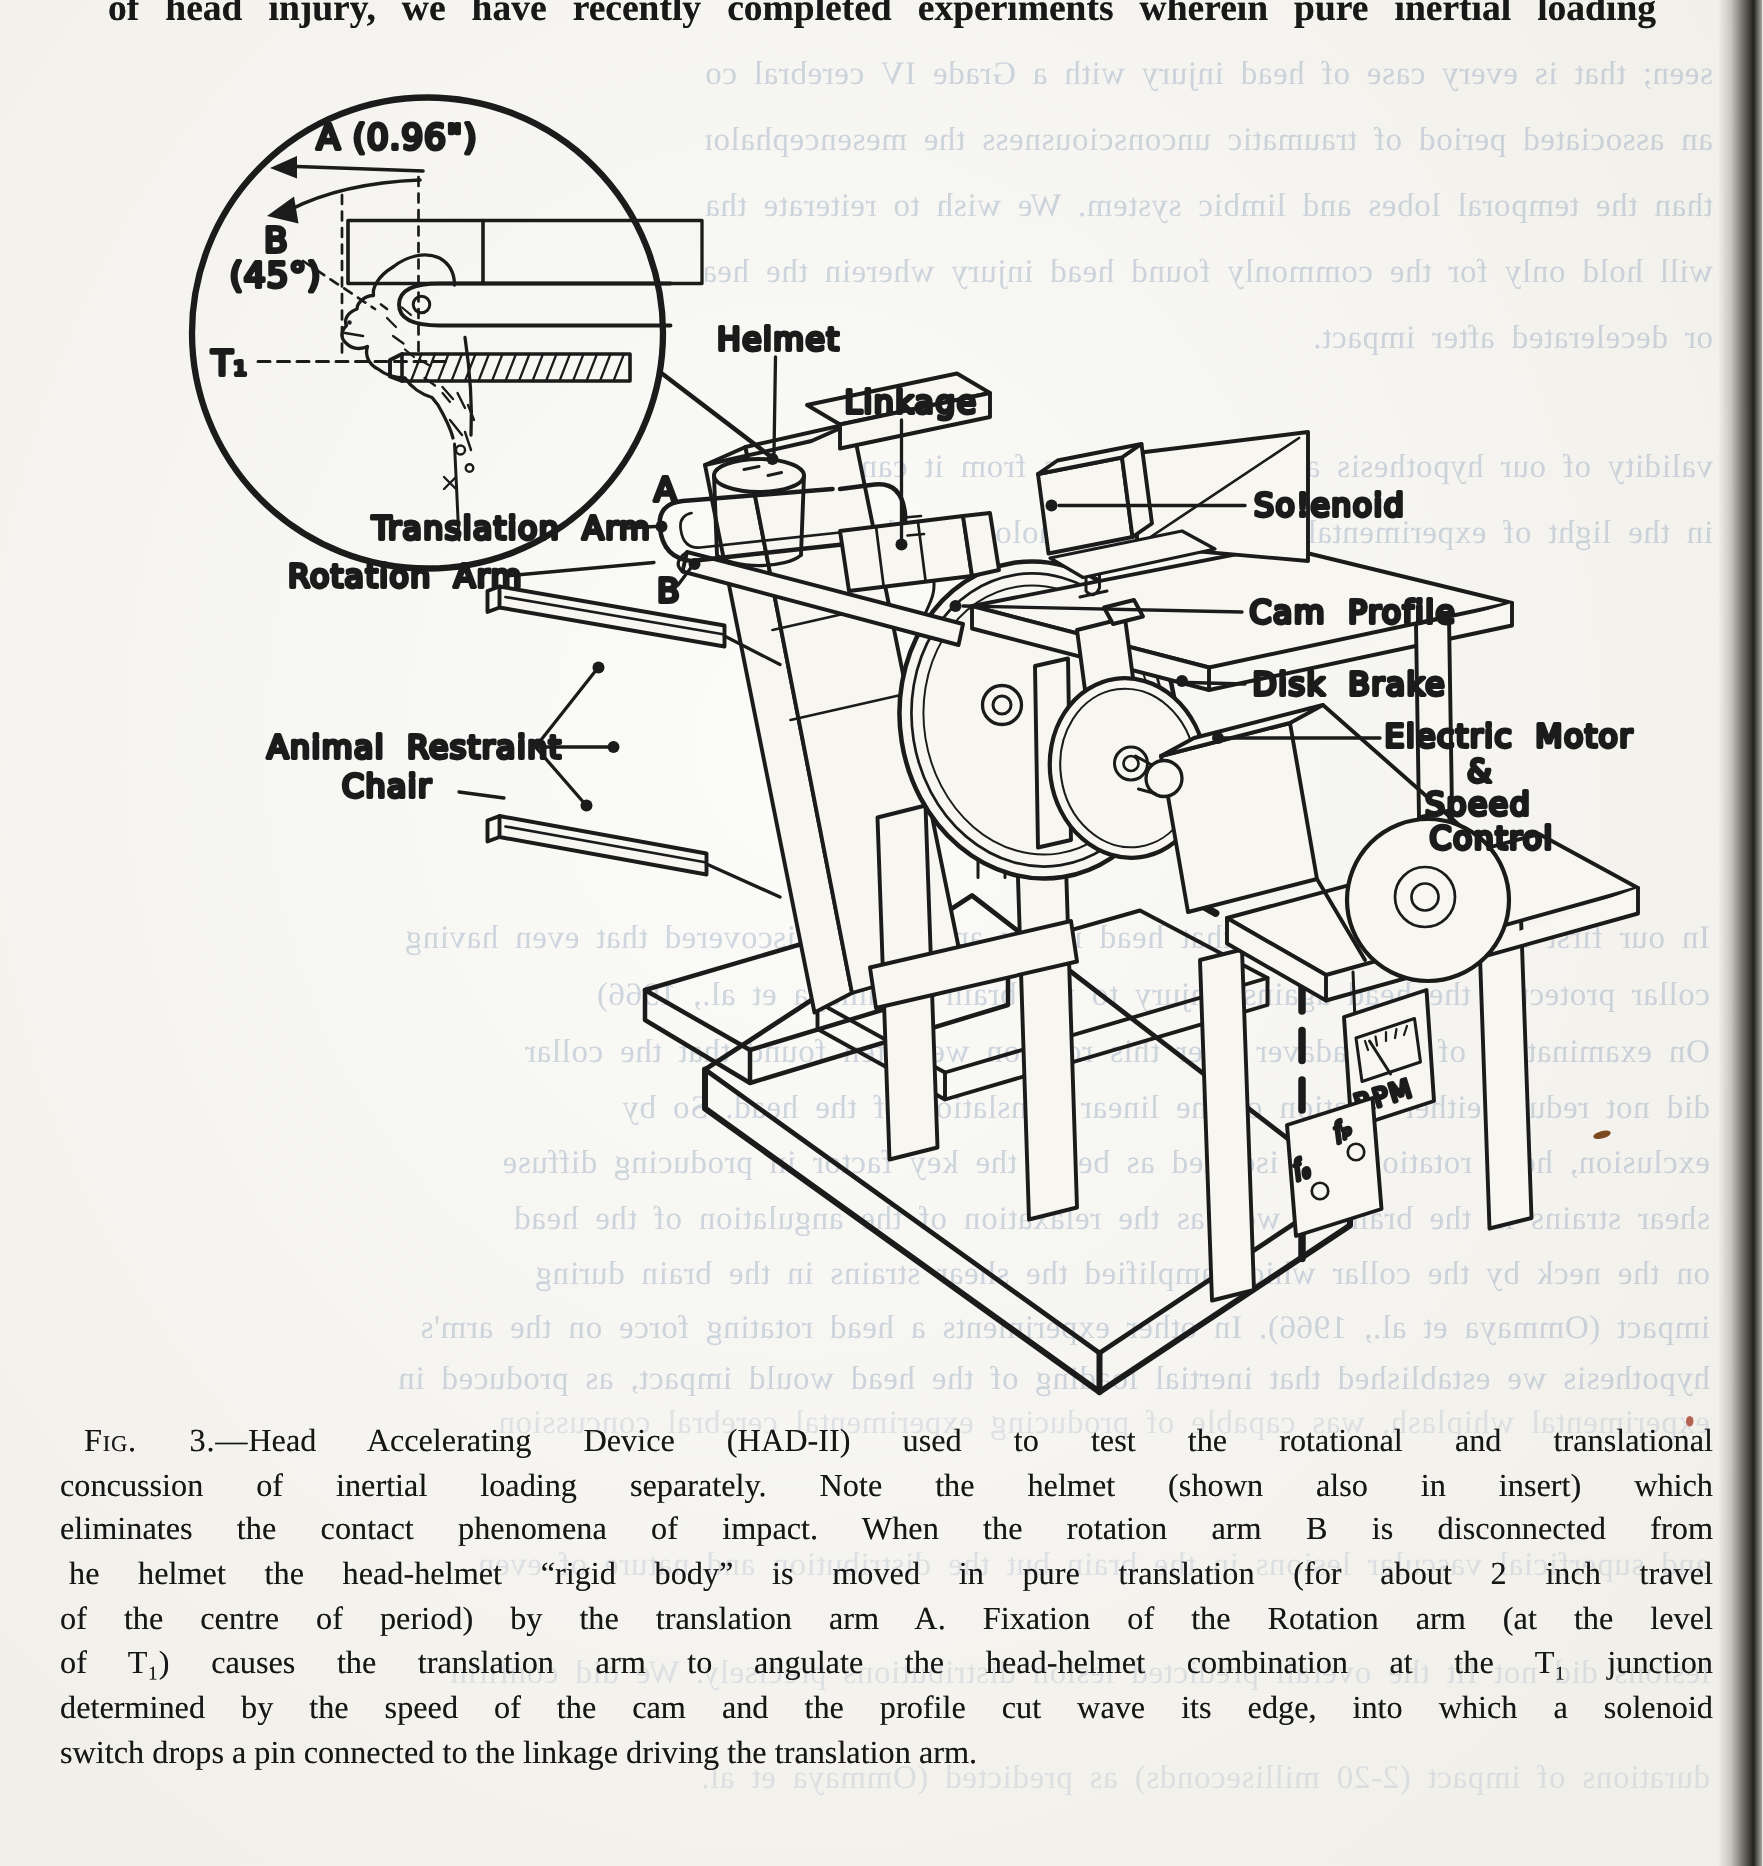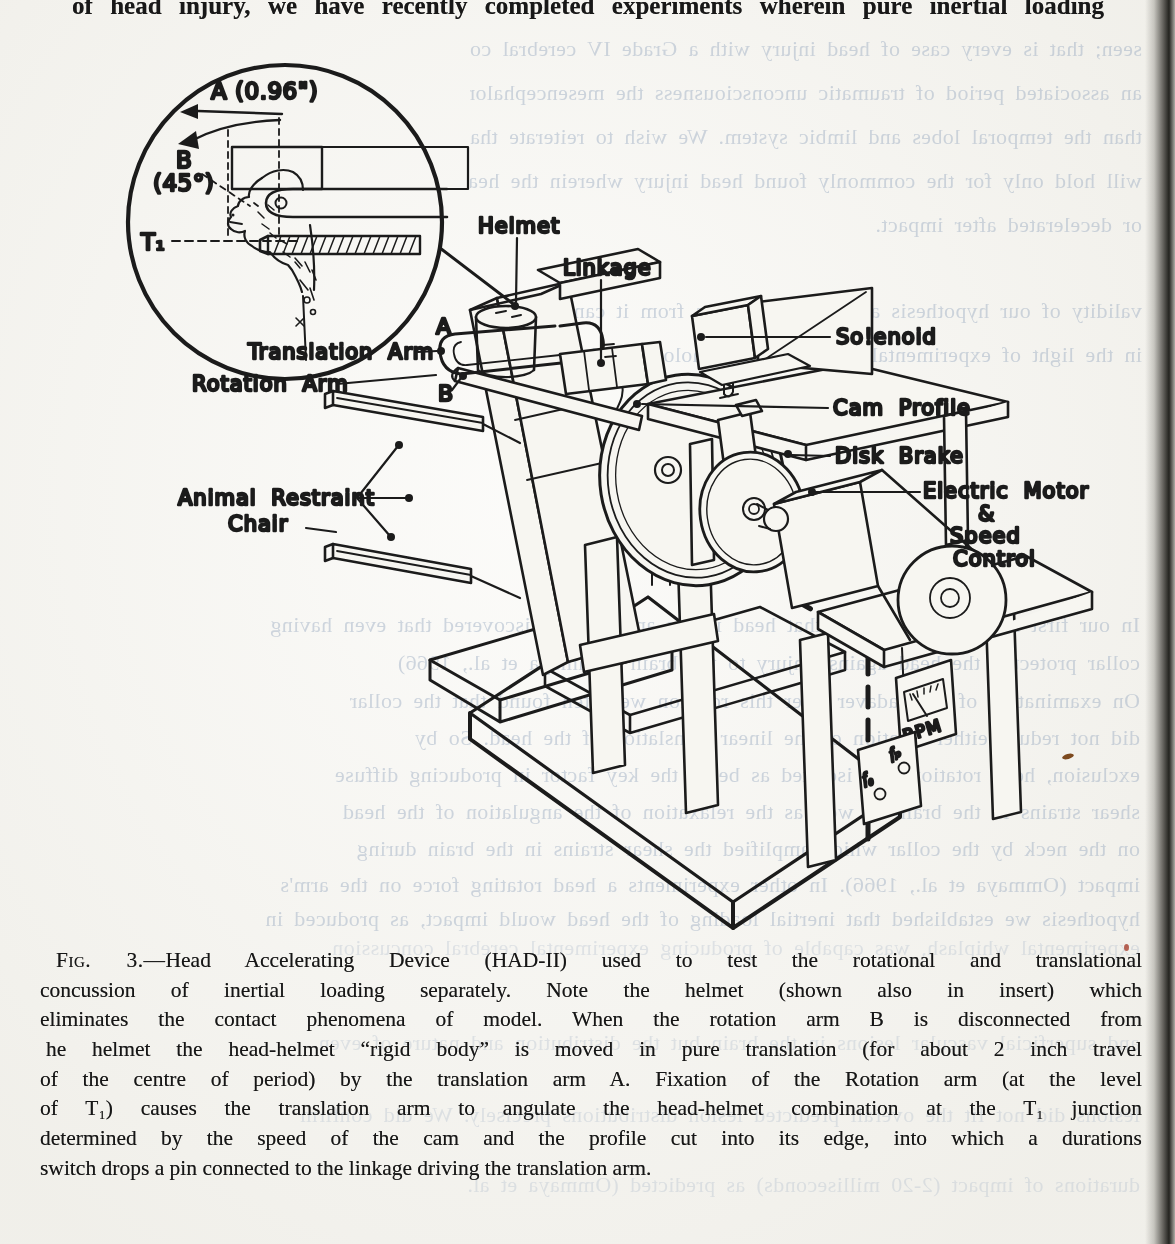--- a/index.html
+++ b/index.html
@@ -311,23 +311,23 @@
       <text class="figlbl" x="953" y="566">Control</text>
       <text class="figlbl" x="178" y="505">Animal Restraint</text>
       <text class="figlbl" x="228" y="531">Chair</text>
     </g>
   </g>
 </svg>
 
 <div id="caption">
   <div class="cap-line first"><span class="sc">Fig. 3.—</span><span>Head Accelerating Device (HAD-II) used to test the rotational and translational</span></div>
   <div class="cap-line">concussion of inertial loading separately.  Note the helmet (shown also in insert) which</div>
-  <div class="cap-line">eliminates the contact phenomena of model.  When the rotation arm B is disconnected from</div>
+  <div class="cap-line">eliminates the contact phenomena of impact.  When the rotation arm B is disconnected from</div>
   <div class="cap-line small-ind">he helmet the head-helmet “rigid body” is moved in pure translation (for about 2 inch travel</div>
   <div class="cap-line">of the centre of period) by the translation arm A.  Fixation of the Rotation arm (at the level</div>
   <div class="cap-line">of T₁) causes the translation arm to angulate the head-helmet combination at the T₁ junction</div>
-  <div class="cap-line">determined by the speed of the cam and the profile cut into its edge, into which a durations</div>
+  <div class="cap-line">determined by the speed of the cam and the profile cut wave its edge, into which a solenoid</div>
   <div class="cap-line last">switch drops a pin connected to the linkage driving the translation arm.</div>
 </div>
 
 <div id="gutter"></div>
 <div id="speck1" class="speck"></div>
 <div id="speck2" class="speck"></div>
 
 </body></html>

